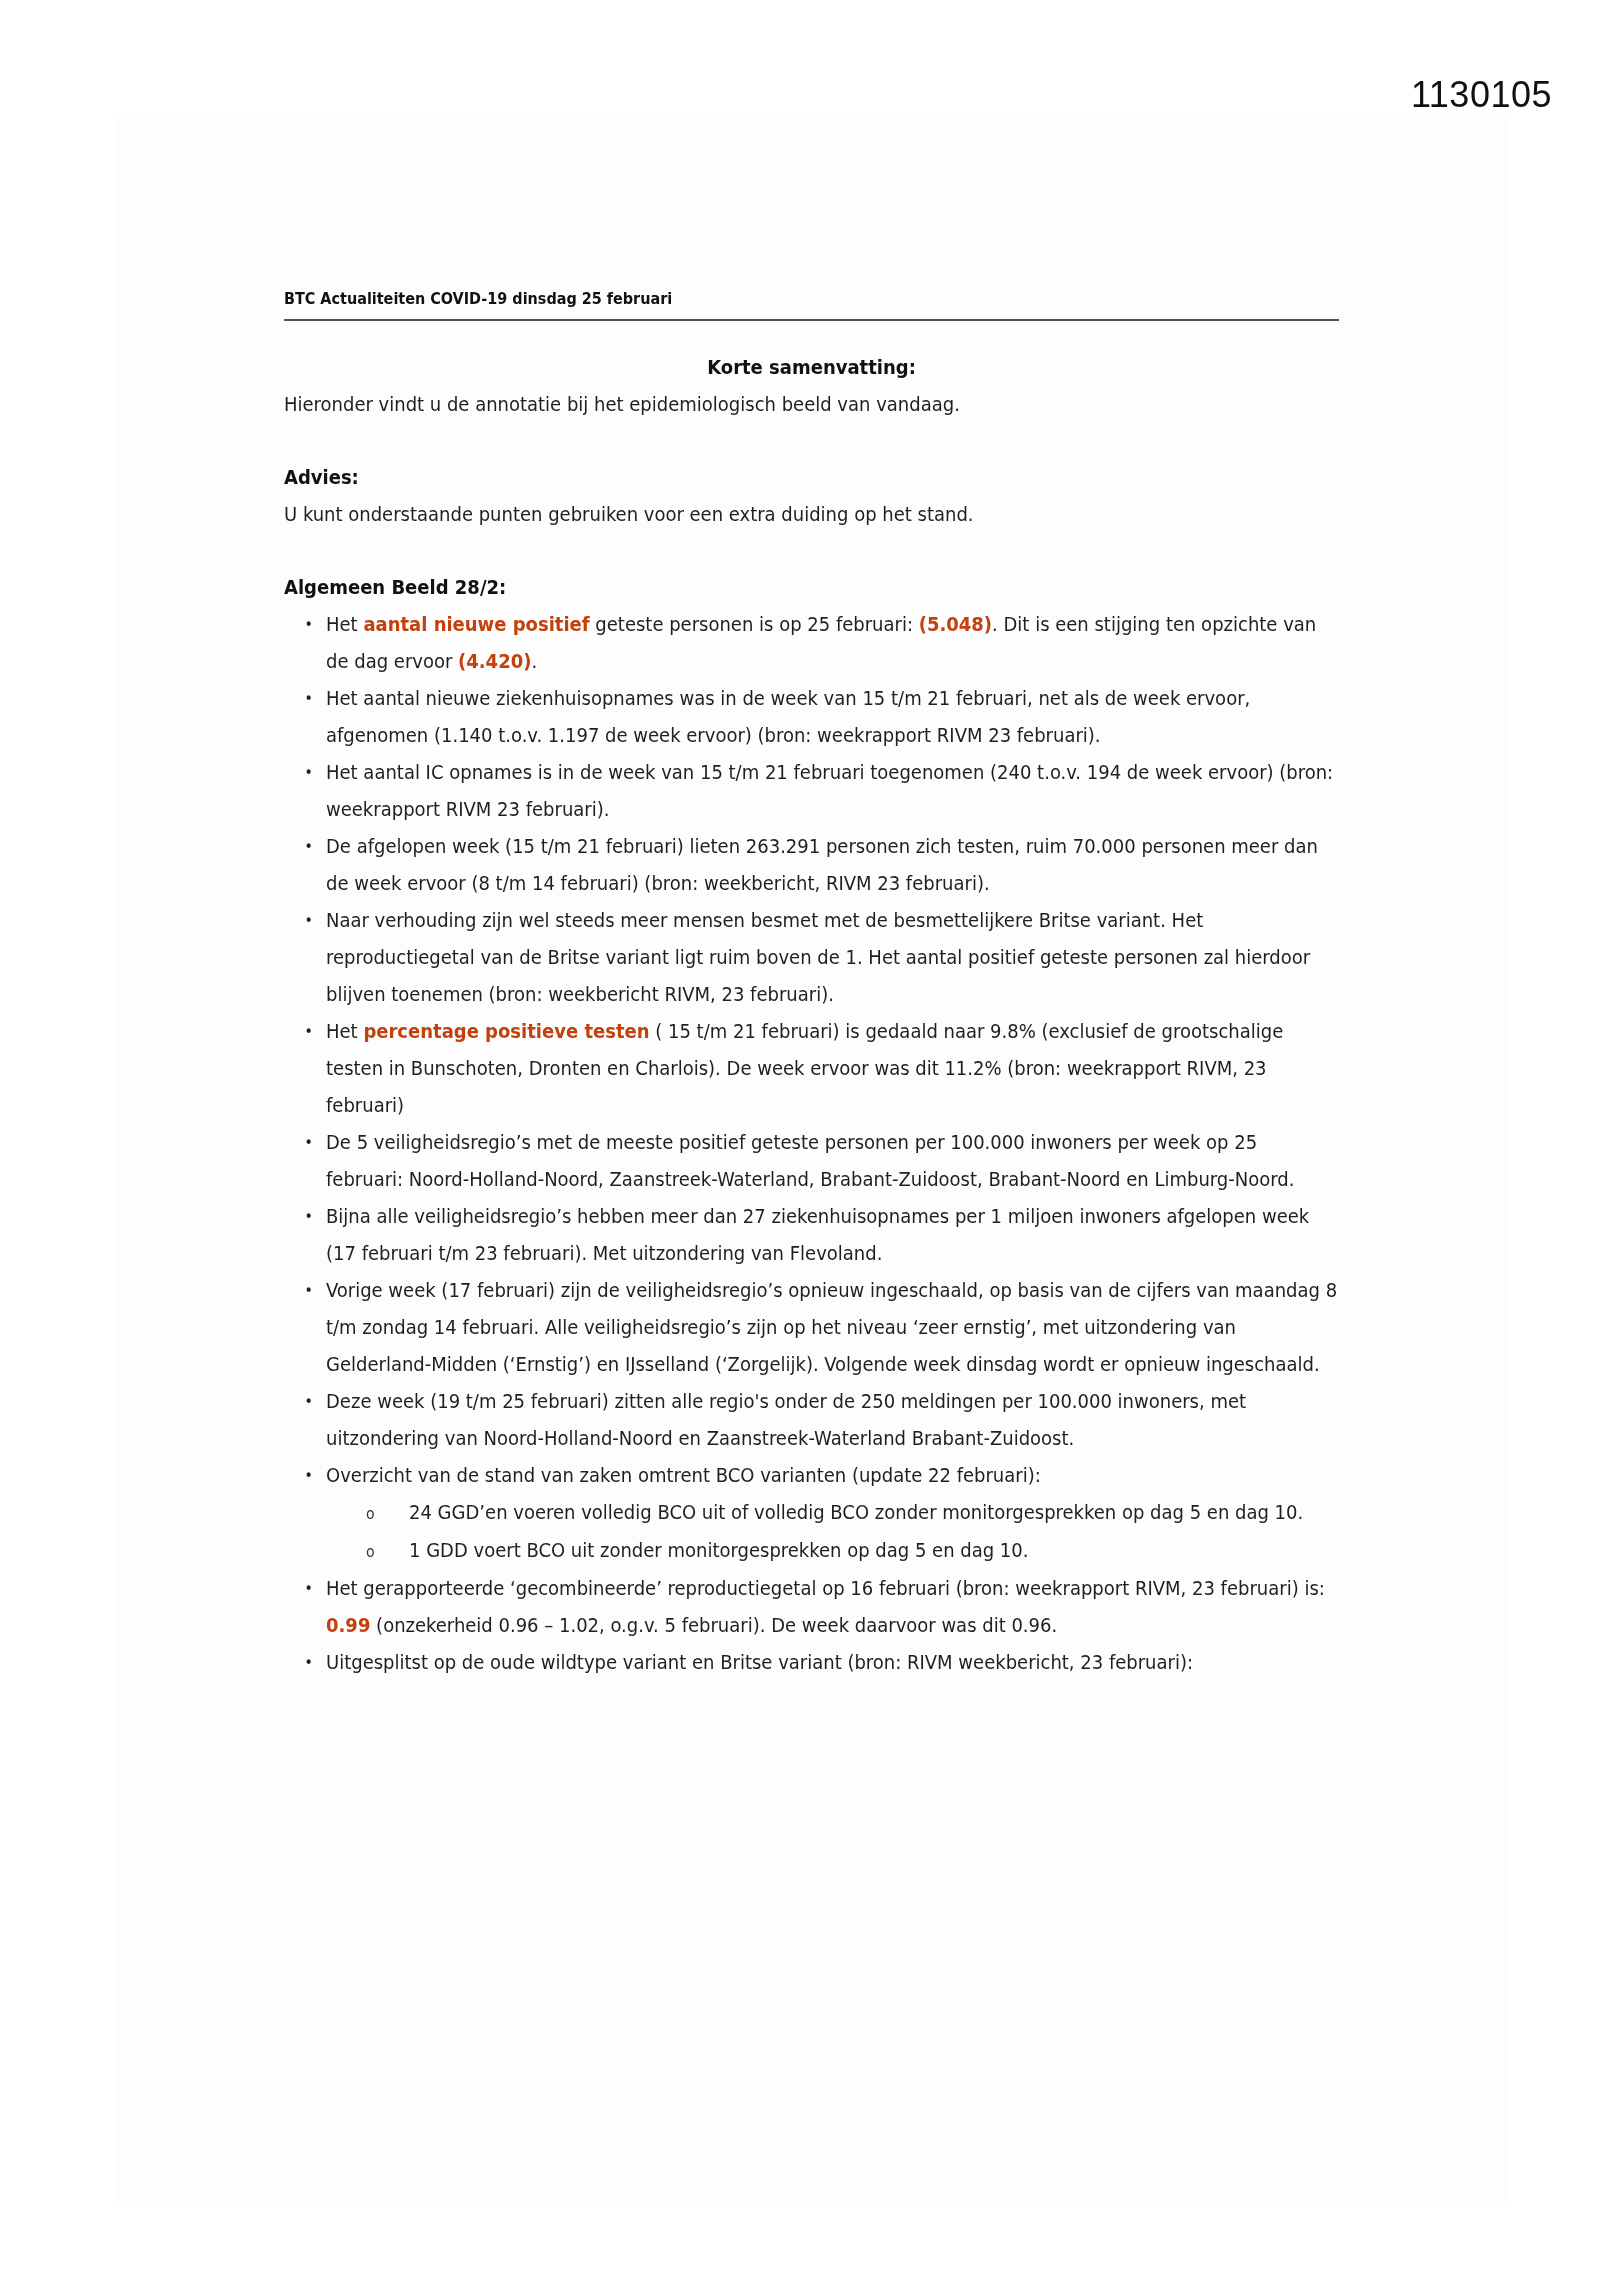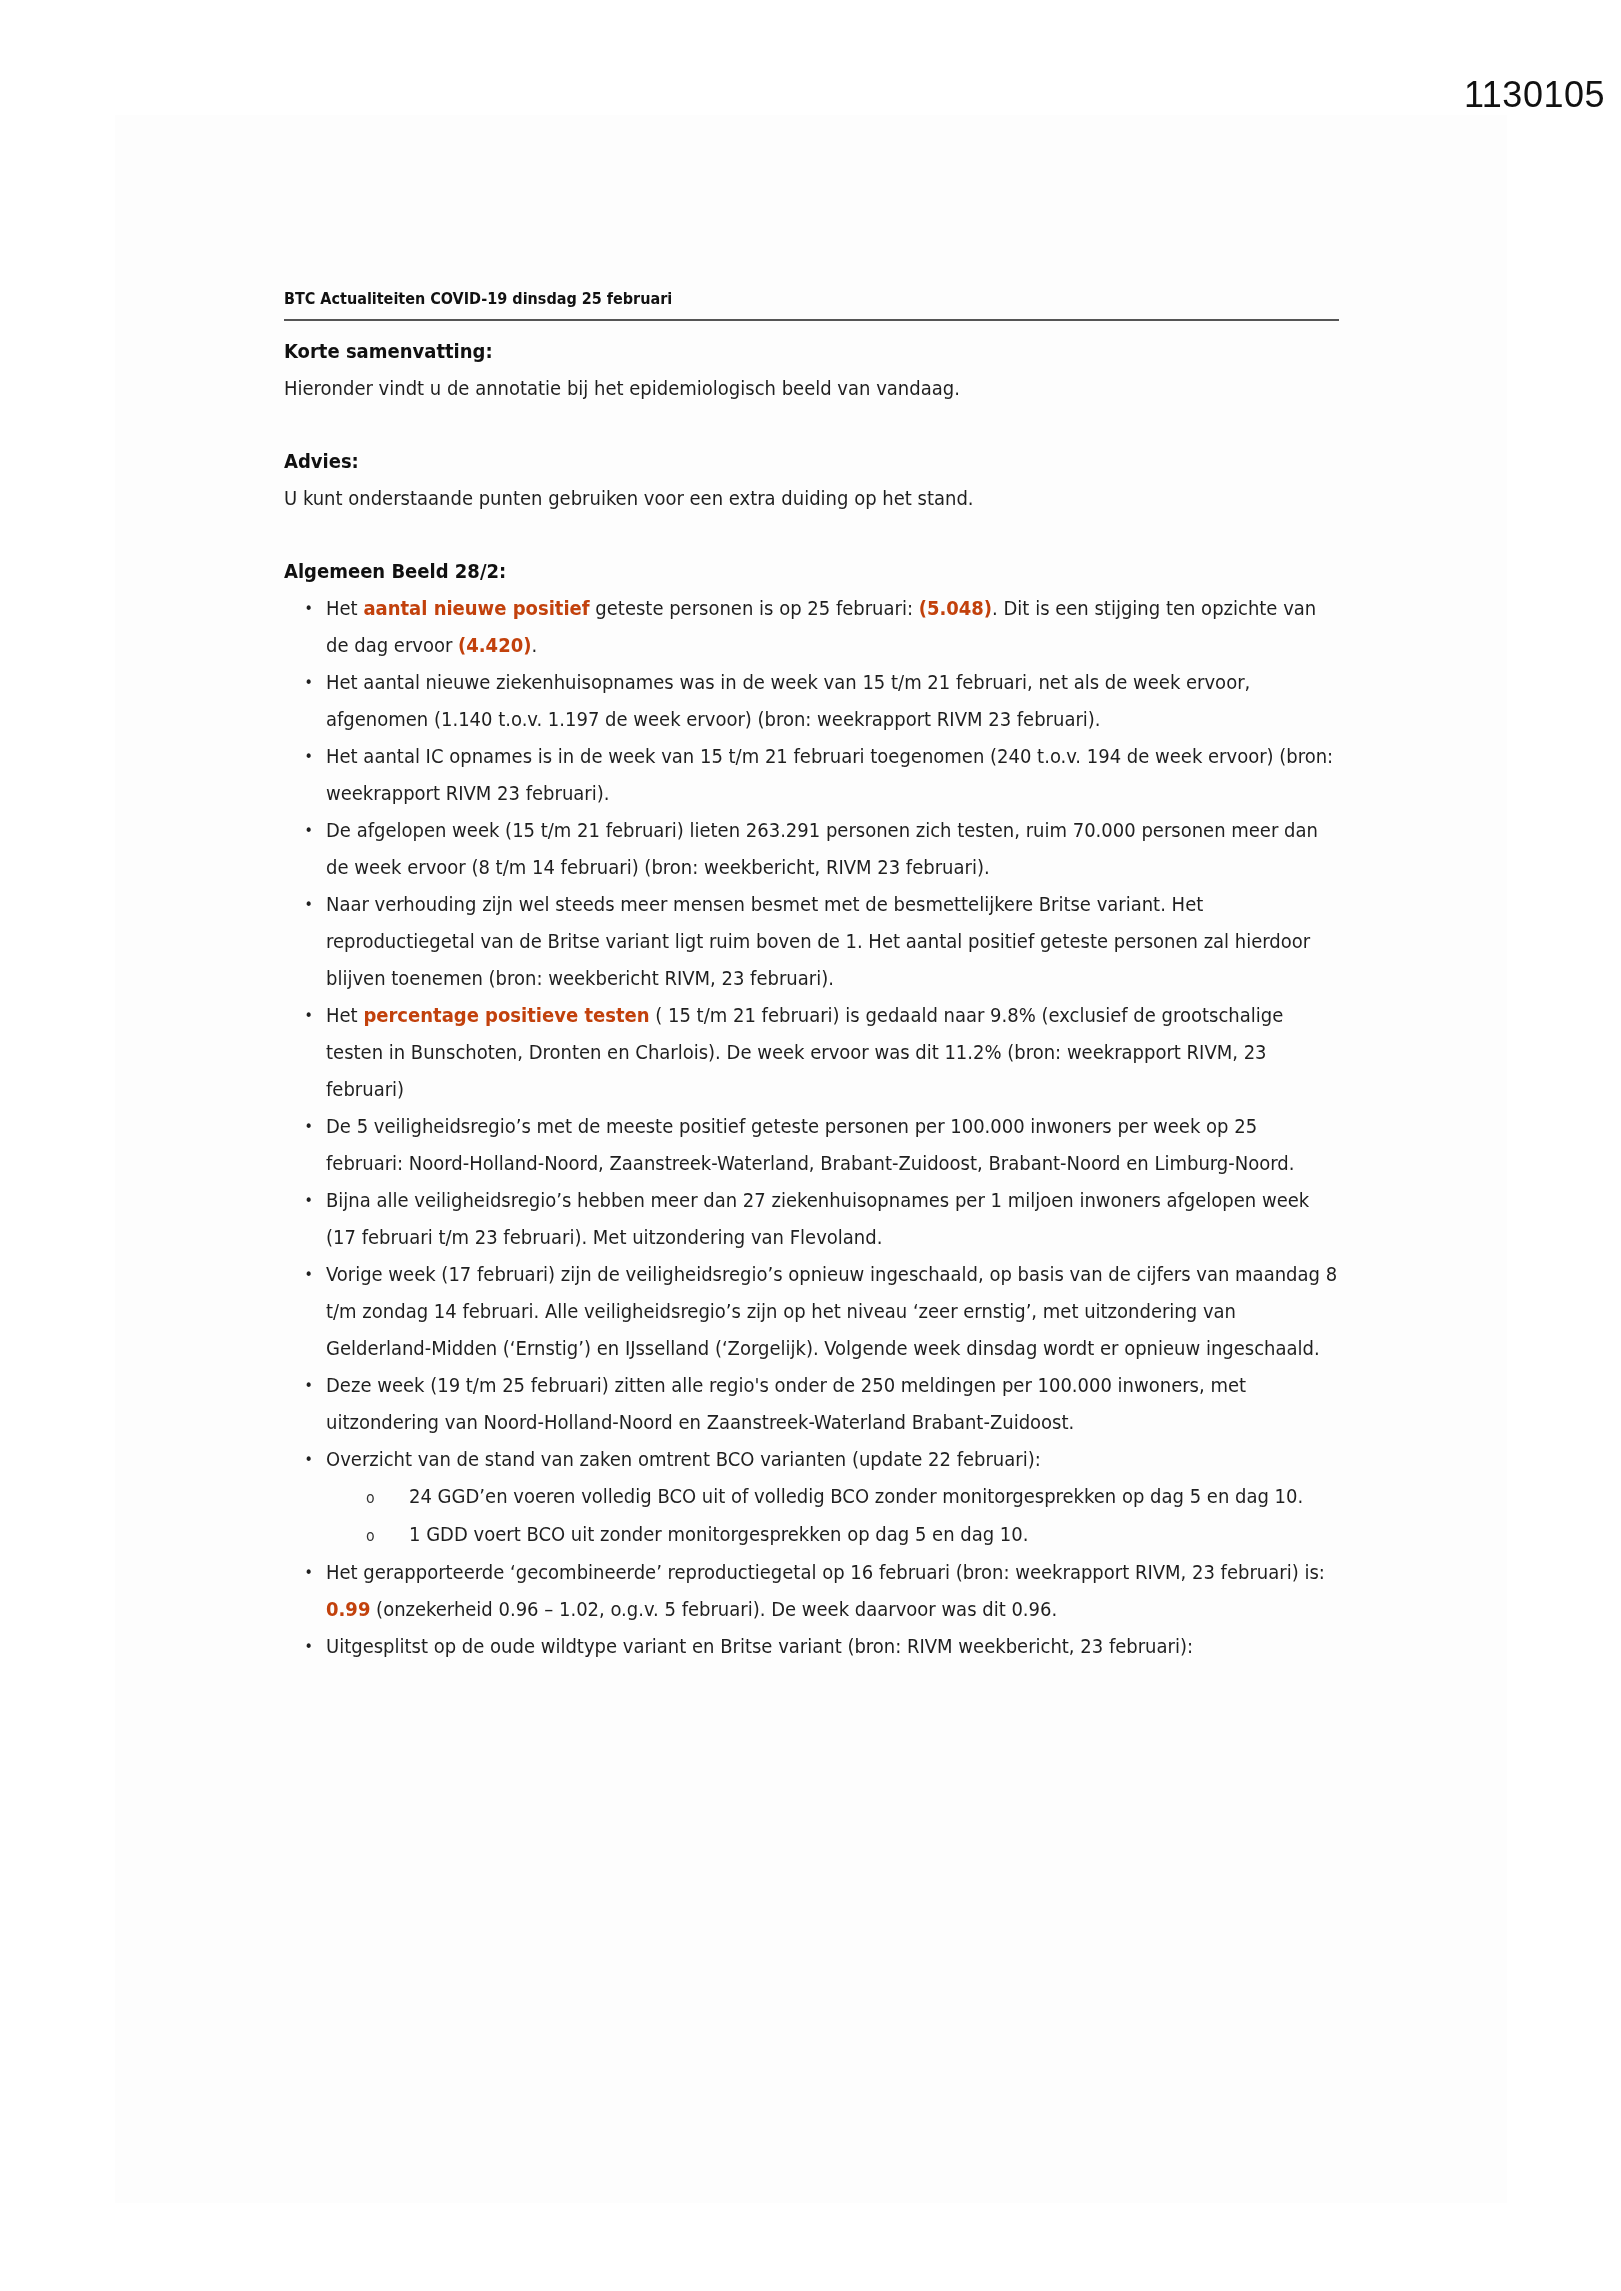--- a/index.html
+++ b/index.html
@@ -7,35 +7,35 @@
     width:1621px; height:2292px; position:relative; overflow:hidden;
     background:#ffffff;
     font-family:"Liberation Sans", sans-serif;
     color:#1a1a1a;
   }
   .scan-area {
     position:absolute; left:115px; top:115px; width:1392px; height:2088px;
     background:#fdfdfd;
   }
   .doc-number {
-    position:absolute; left:1464px; top:74px;
+    position:absolute; left:1411px; top:74px;
     font-family:"Liberation Sans", sans-serif;
     font-size:36px; color:#111; letter-spacing:0.5px;
   }
   .content {
     position:absolute; left:284px; top:284px; width:1055px;
     font-family:"DejaVu Sans Condensed","DejaVu Sans", sans-serif;
     font-size:20px; line-height:37px; color:#1f1f1f;
   }
   .title {
     font-weight:bold; font-size:16px; line-height:29px; color:#111;
     padding-bottom:5.9px; border-bottom:2px solid #555;
   }
   .section-head { font-weight:bold; color:#111; margin-top:9.8px; }
-  .section-head.first { margin-top:12px; }
+  .section-head.first { margin-top:28px;text-align:center; }
   .para { margin:0; }
   .gap { height:36px; }
   ul.bullets { list-style:none; margin:0; padding:0; }
   ul.bullets > li {
     position:relative; padding-left:42px; text-indent:-21.6px; margin-left:0;
   }
   ul.bullets > li .dot {
     display:inline-block; width:21.6px; text-indent:0; text-align:left;
     font-size:15.7px; vertical-align:top;
   }

